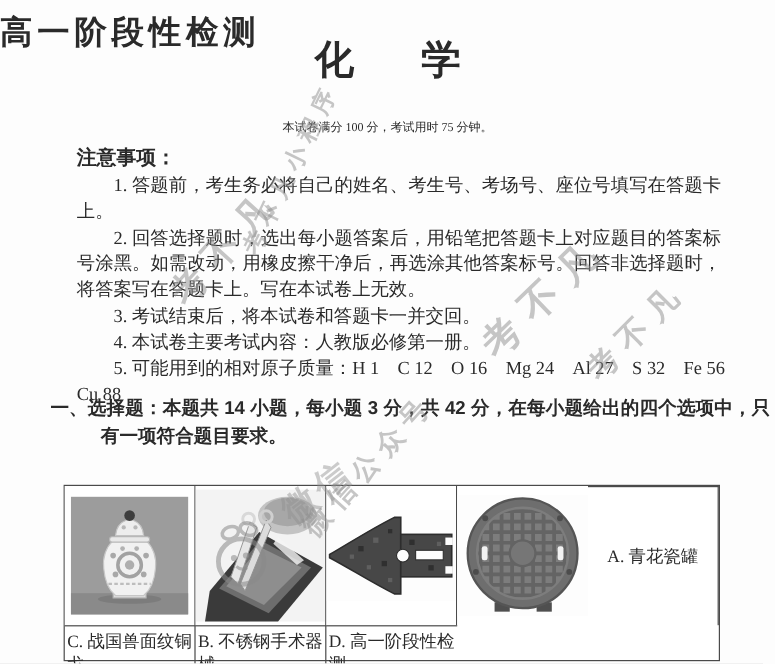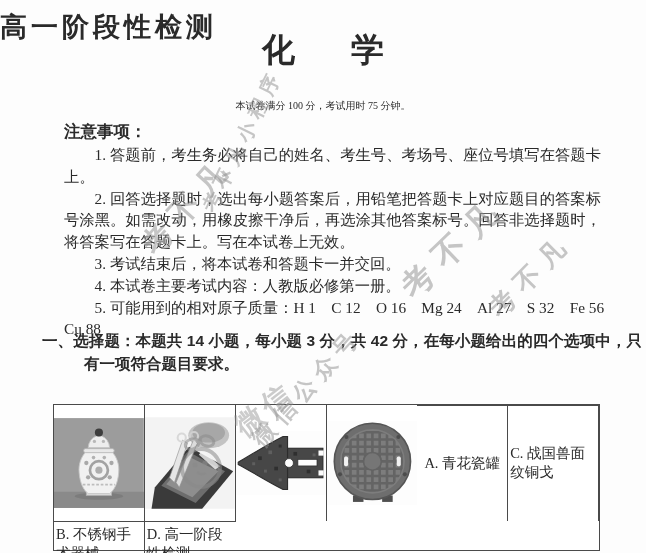--- a/index.html
+++ b/index.html
@@ -41,21 +41,21 @@
     font-weight:bold;font-size:15.5px;line-height:23px;
     padding-left:42px;text-indent:-42px;text-align:justify;margin:0;
   }
   .question-stem{
     position:absolute;left:42px;top:378px;width:560px;
     font-size:15px;margin:0;
   }
   .option-table{
     position:absolute;left:53px;top:404px;width:547px;height:147px;
     box-sizing:border-box;border:1.5px solid #4a4a4a;background:#fff;
-    display:grid;grid-template-columns:repeat(6,1fr);grid-template-rows:116px auto;
+    display:grid;grid-template-columns:repeat(5,1fr);grid-template-rows:116px auto;
   }
   .img-cell{
     border-right:1px solid #4a4a4a;display:flex;align-items:center;
     justify-content:center;overflow:hidden;background:#fff;
   }
   .cap-cell{
     border-right:1px solid #4a4a4a;border-top:1px solid #4a4a4a;
     display:flex;align-items:center;justify-content:center;
     font-size:14.5px;padding:3px 2px 4px 2px;
   }

